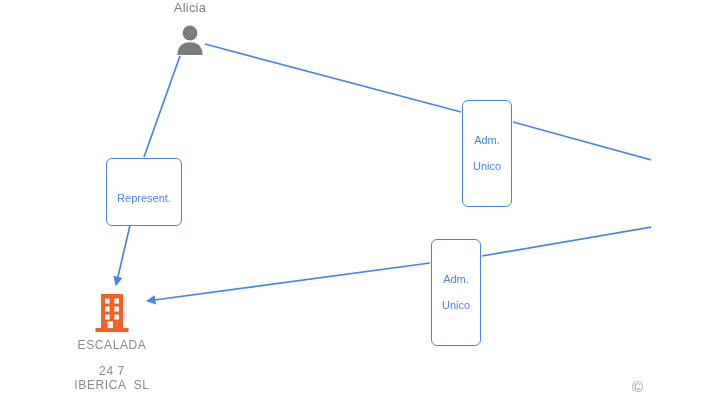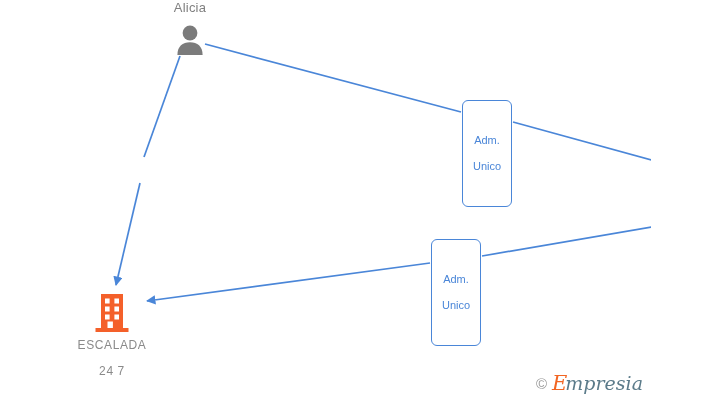--- a/index.html
+++ b/index.html
@@ -165,33 +165,34 @@
       <rect x="12" y="8.5" width="4.6" height="5" fill="#ffffff"></rect>
       <rect x="21.4" y="8.5" width="4.6" height="5" fill="#ffffff"></rect>
       <rect x="12" y="16.5" width="4.6" height="5" fill="#ffffff"></rect>
       <rect x="21.4" y="16.5" width="4.6" height="5" fill="#ffffff"></rect>
       <rect x="12" y="24.5" width="4.6" height="5" fill="#ffffff"></rect>
       <rect x="21.4" y="24.5" width="4.6" height="5" fill="#ffffff"></rect>
       <rect x="14.5" y="31.5" width="5.4" height="6.5" fill="#ffffff"></rect>
     </svg>
     <div class="company-label">ESCALADA</div>
     <div class="company-label" style="margin-top:12px;">24 7</div>
+    <div class="company-label" style="margin-top:0;">IBERICA  SL</div>
   </div>
 
+  <div class="edge-label represent">
+    <span>Represent.</span>
+  </div>
 
   <div class="edge-label adm-top">
     <div>Adm.</div>
     <div>Unico</div>
   </div>
 
   <div class="edge-label adm-bottom">
     <div>Adm.</div>
     <div>Unico</div>
   </div>
 
   <div class="watermark">
     <span class="wm-copy">©</span>
-    <span>
-      <span class="wm-e">E</span><span class="wm-rest">mpresia</span>
-    </span>
   </div>
 
 </div>
 
 </body></html>

